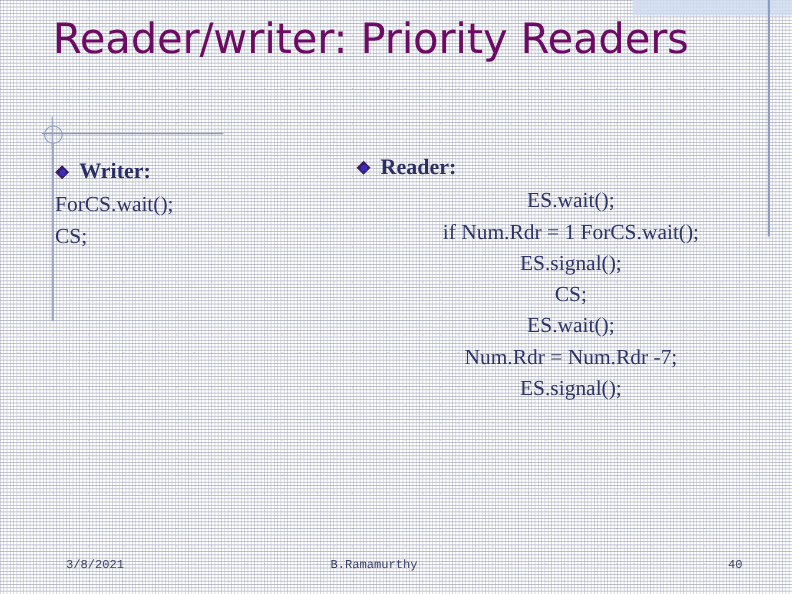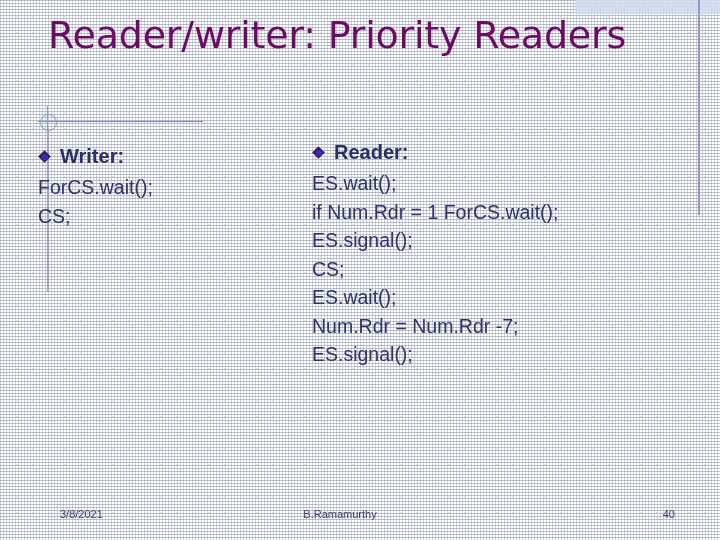--- a/index.html
+++ b/index.html
@@ -133,24 +133,25 @@
     height: 162px;
     background: #9aa5c9;
   }
 
   
   .col {
     position: absolute;
     color: #2b2f63;
     font-size: 19.5px;
     line-height: 1.46;
-    font-family: Liberation Sans, sans-serif;
+    font-family: Liberation Serif, serif;
+    padding-left: 12px;
   }
   .col-left  { left: 38px;  top: 142px; width: 250px; }
-  .col-right { left: 312px; top: 138px; width: 390px; }
+  .col-right { left: 312px; top: 138px; width: 390px; text-align: center; }
 
   .head-row {
     display: flex;
     align-items: center;
     gap: 9px;
     margin-bottom: 2px;
   }
   .bullet {
     flex: 0 0 auto;
     display: inline-block;
@@ -188,21 +189,21 @@
 
   
   .footer {
     position: absolute;
     left: 0;
     top: 508px;
     width: 720px;
     height: 24px;
     color: #3c4169;
     font-size: 11px;
-    font-family: Liberation Sans, sans-serif;
+    font-family: Liberation Mono, monospace;
   }
   .footer-date  { position: absolute; left: 60px;  top: 0; }
   .footer-author{ position: absolute; left: 0; top: 0; width: 680px; text-align: center; }
   .footer-page  { position: absolute; right: 45px; top: 0; }
 </style>
 </head>
 <body>
 
 <div class="slide">
 

